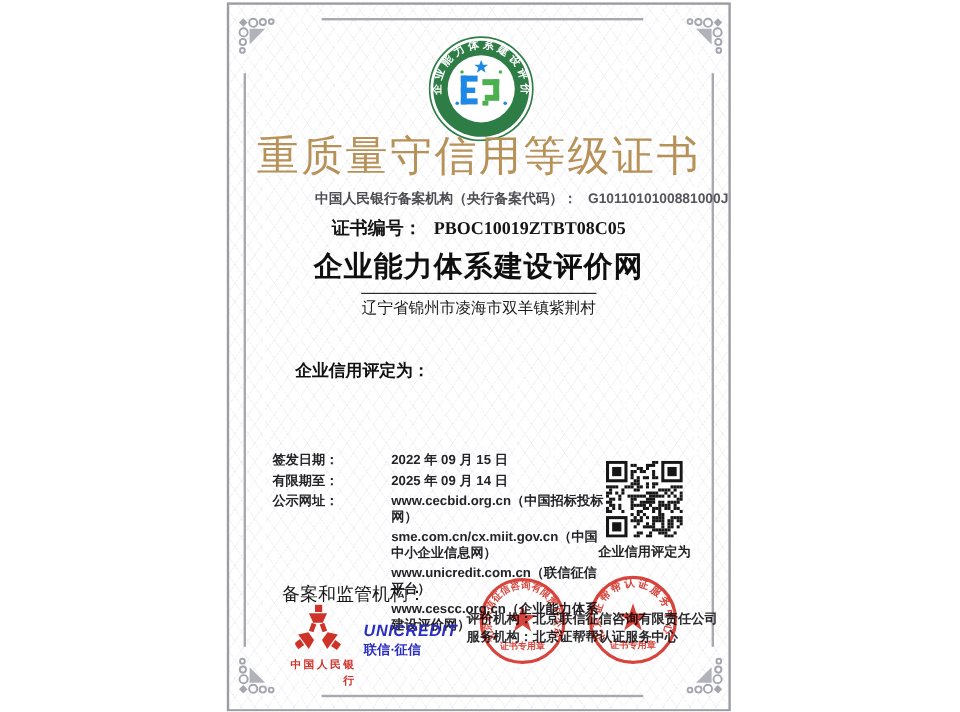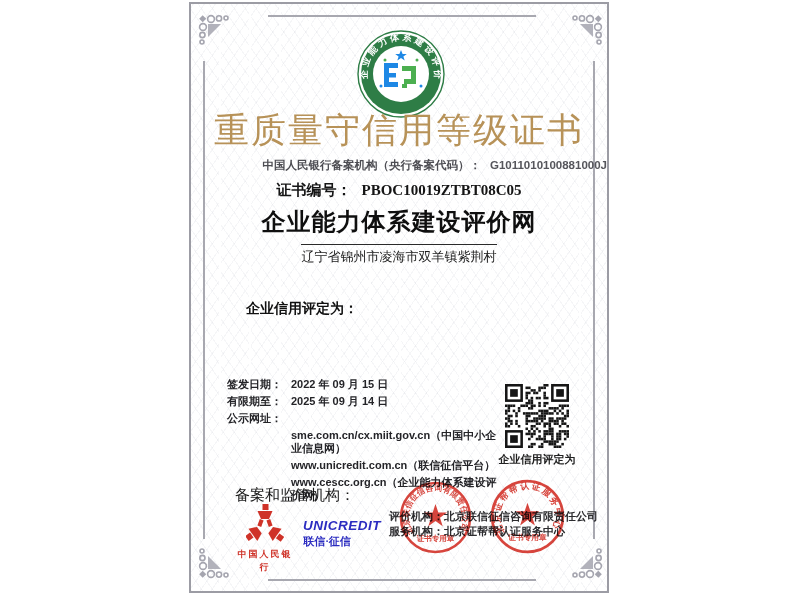--- a/index.html
+++ b/index.html
@@ -18,21 +18,21 @@
   .filing{font-family:"Liberation Sans","DejaVu Sans",sans-serif;font-size:11.5px;font-weight:bold;color:#4c4c52;text-align:right;}
   .filing .code{margin-left:9px;color:#55555b;}
   .certno{font-size:15px;font-weight:bold;color:#151515;}
   .certno .val{margin-left:10px;font-family:Liberation Serif, serif;}
   .company{font-size:24px;font-weight:bold;color:#0f0f0f;letter-spacing:1px;}
   .underline{position:absolute;height:1px;background:#2a2a2a;}
   .address{font-size:13px;font-weight:normal;color:#1b1b1b;}
   .rating-intro{font-size:14px;font-weight:bold;color:#111;}
   .rating{font-size:37px;font-weight:bold;color:#c5211f;letter-spacing:1px;}
   .details{font-family:"Liberation Sans","DejaVu Sans",sans-serif;font-size:11px;font-weight:bold;color:#242428;}
-  .drow{display:flex;margin-bottom:4px;line-height:13px;}
+  .drow{display:flex;margin-bottom:4px;line-height:13px;gap:35px;}
   .dlabel{width:64px;flex:0 0 64px;}
   .qr-caption{font-size:11px;font-weight:bold;color:#222;text-align:center;}
   .filing-org{font-size:15px;font-weight:normal;color:#161616;}
   .pboc-name{font-size:9px;font-weight:bold;color:#cf3228;letter-spacing:2px;text-align:center;}
   .uni-name{font-family:"Liberation Sans","DejaVu Sans",sans-serif;font-style:italic;
             font-size:13.5px;font-weight:bold;color:#2b2cc0;letter-spacing:.5px;}
   .uni-cn{font-family:Liberation Serif, serif;font-size:11px;font-weight:bold;color:#2b2cc0;text-align:center;width:76px;}
   .agency-line{font-family:"Liberation Sans","DejaVu Sans",sans-serif;font-size:11px;font-weight:bold;color:#2b2b2e;line-height:15px;white-space:nowrap;}
   .seal{mix-blend-mode:multiply;opacity:.92;}
   .flourish{color:#a5a5af;}
@@ -138,20 +138,21 @@
       <div class="drow">
         <span class="dlabel">签发日期：</span>
         <span>2022 年 09 月 15 日</span>
       </div>
       <div class="drow">
         <span class="dlabel">有限期至：</span>
         <span>2025 年 09 月 14 日</span>
       </div>
       <div class="drow">
         <span class="dlabel">公示网址：</span>
+        <span>www.cecbid.org.cn（中国招标投标网）</span>
       </div>
       <div class="drow">
         <span class="dlabel"></span>
         <span>sme.com.cn/cx.miit.gov.cn（中国中小企业信息网）</span>
       </div>
       <div class="drow">
         <span class="dlabel"></span>
         <span>www.unicredit.com.cn（联信征信平台）</span>
       </div>
       <div class="drow">
@@ -393,21 +394,21 @@
         <g transform="rotate(126 19 25)">
           <rect x="16.5" y="3" width="6" height="6"></rect>
           <path d="M11.5,10 h15 l-3.5,8 h-8 z"></path>
         </g>
         <g transform="rotate(-126 19 25)">
           <rect x="16.5" y="3" width="6" height="6"></rect>
           <path d="M11.5,10 h15 l-3.5,8 h-8 z"></path>
         </g>
       </g>
     </svg>
-    <div class="abs pboc-name" style="left:42px;top:544px;width:64px;">中国人民银行</div>
+    <div class="abs pboc-name" style="left:42px;top:544px;width:64px;text-align:right;">中国人民银行</div>
 
     <div class="abs uni-name" style="left:112px;top:514px;">UNICREDIT</div>
     <div class="abs uni-cn" style="left:98px;top:530px;">联信·征信</div>
 
     <div class="abs agency-line" style="left:198px;top:505px;">评价机构：北京联信征信咨询有限责任公司</div>
     <div class="abs agency-line" style="left:198px;top:520px;">服务机构：北京证帮帮认证服务中心</div>
 
     <svg class="abs seal" style="left:207px;top:476px;" width="75" height="75" viewBox="0 0 75 75">
       <circle cx="37.5" cy="37.5" r="34.5" fill="none" stroke="#d5352c" stroke-width="2.6"></circle>
       <defs>

